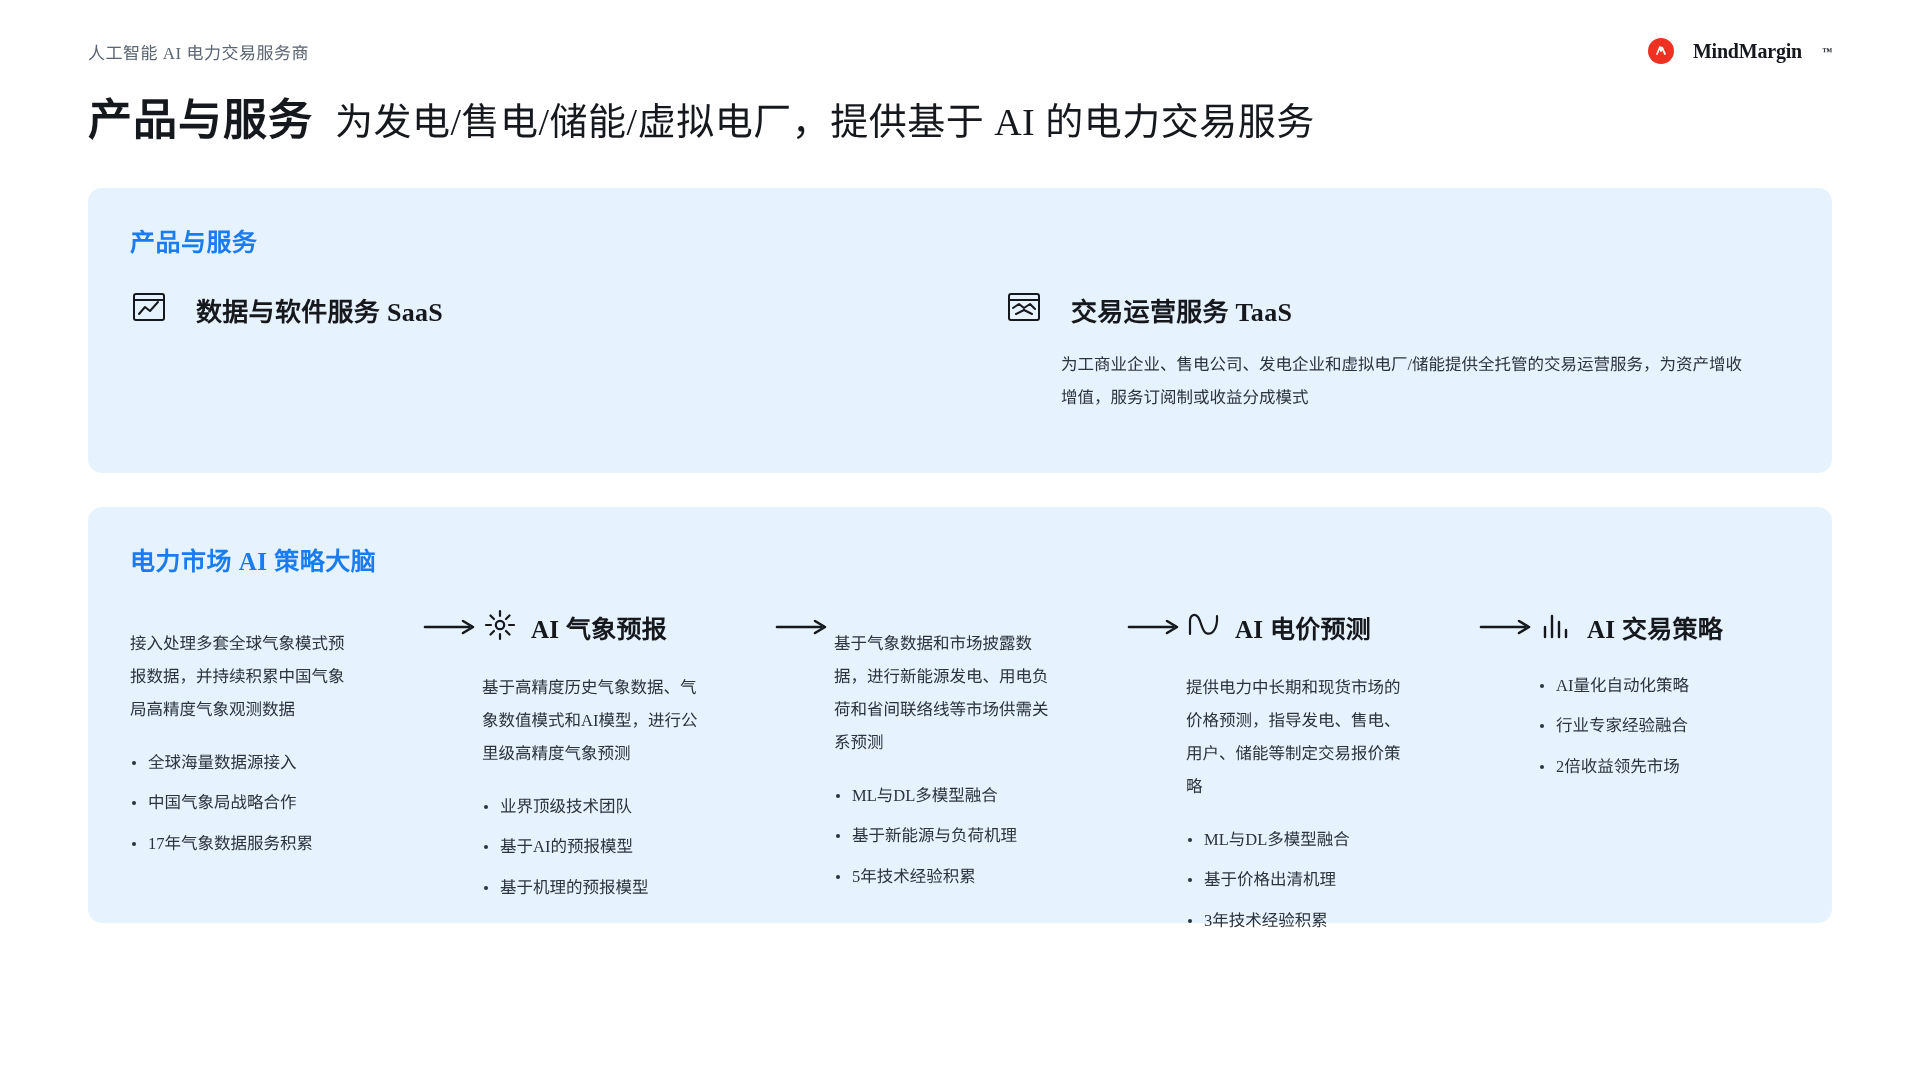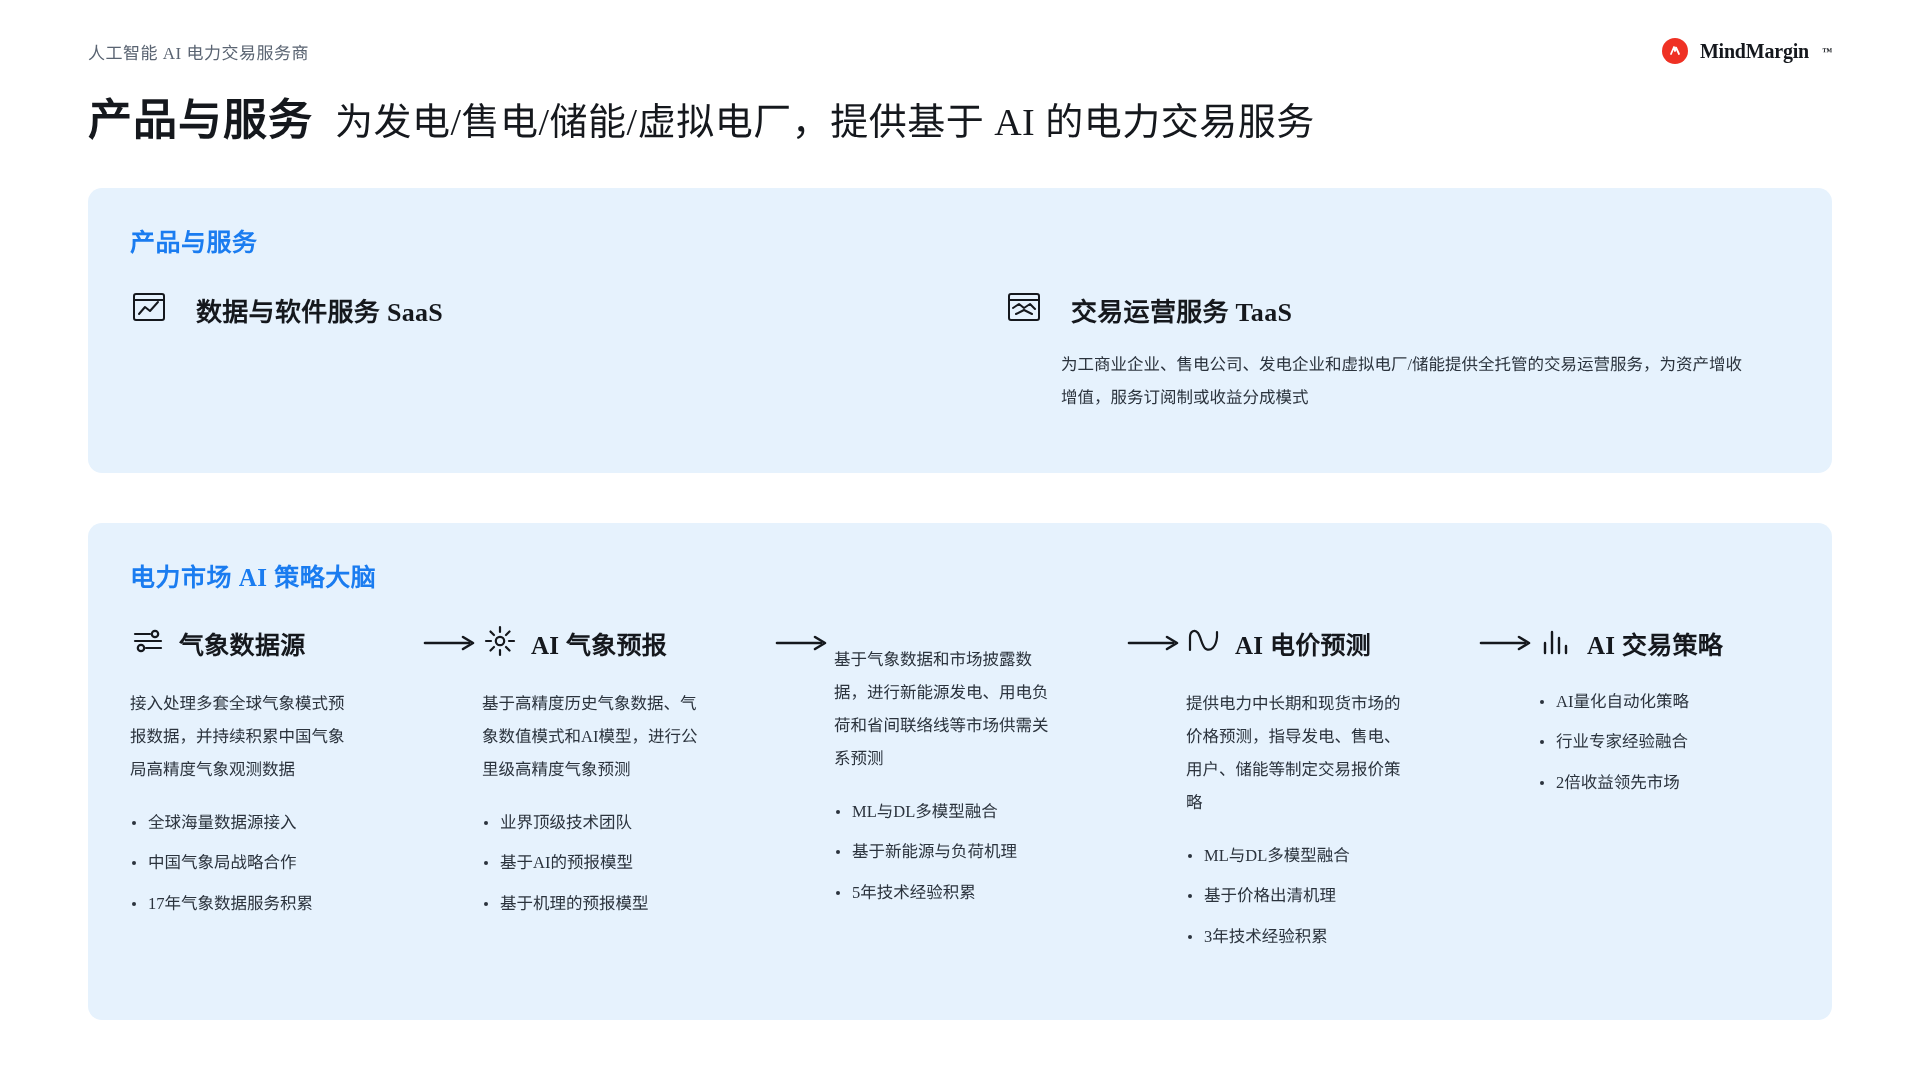--- a/index.html
+++ b/index.html
@@ -29,21 +29,21 @@
   }
   .eyebrow {
     font-size: 17px;
     color: #5a6472;
     letter-spacing: 0.5px;
     font-weight: 400;
   }
   .brand {
     display: flex;
     align-items: center;
-    gap: 12px;
+    gap: 19px;
     text-align: right;
   }
   .brand-mark {
     width: 26px; height: 26px;
     border-radius: 50%;
     background: #ef3124;
     display: flex; align-items: center; justify-content: center;
   }
   .brand-mark svg { display:block; }
   .brand-name {
@@ -120,22 +120,22 @@
   .service-desc {
     margin-top: 18px;
     margin-left: 56px;
     font-size: 16.5px;
     line-height: 2.0;
     color: #2b333d;
     max-width: 700px;
   }
 
   .panel-brain {
-    margin-top: 50px;
-    height: 497px;
+    margin-top: 34px;
+    height: 416px;
   }
   .pipeline {
     display: flex;
     align-items: flex-start;
     margin-top: 28px;
   }
   .stage {
     width: 290px;
     flex: 0 0 290px;
   }
@@ -248,32 +248,20 @@
 
     </div>
   </div>
 
   <div class="panel panel-brain">
     <div class="panel-title">电力市场 AI 策略大脑</div>
 
     <div class="pipeline">
 
       <div class="stage">
-        <div class="stage-head">
-          <span class="icon">
-            <svg width="36" height="36" viewBox="0 0 36 36">
-              <path d="M5 11 H20" stroke="#15181d" stroke-width="2.2" stroke-linecap="round"></path>
-              <circle cx="25" cy="11" r="3.2" fill="none" stroke="#15181d" stroke-width="2.2"></circle>
-              <path d="M5 18 H31" stroke="#15181d" stroke-width="2.2" stroke-linecap="round"></path>
-              <path d="M16 25 H31" stroke="#15181d" stroke-width="2.2" stroke-linecap="round"></path>
-              <circle cx="11" cy="25" r="3.2" fill="none" stroke="#15181d" stroke-width="2.2"></circle>
-            </svg>
-          </span>
-          <span class="stage-title">气象数据源</span>
-        </div>
         <div class="stage-desc">接入处理多套全球气象模式预报数据，并持续积累中国气象局高精度气象观测数据</div>
         <ul class="stage-bullets">
           <li>全球海量数据源接入</li>
           <li>中国气象局战略合作</li>
           <li>17年气象数据服务积累</li>
         </ul>
       </div>
 
       <div class="arrow">
         <svg width="56" height="18" viewBox="0 0 56 18">

